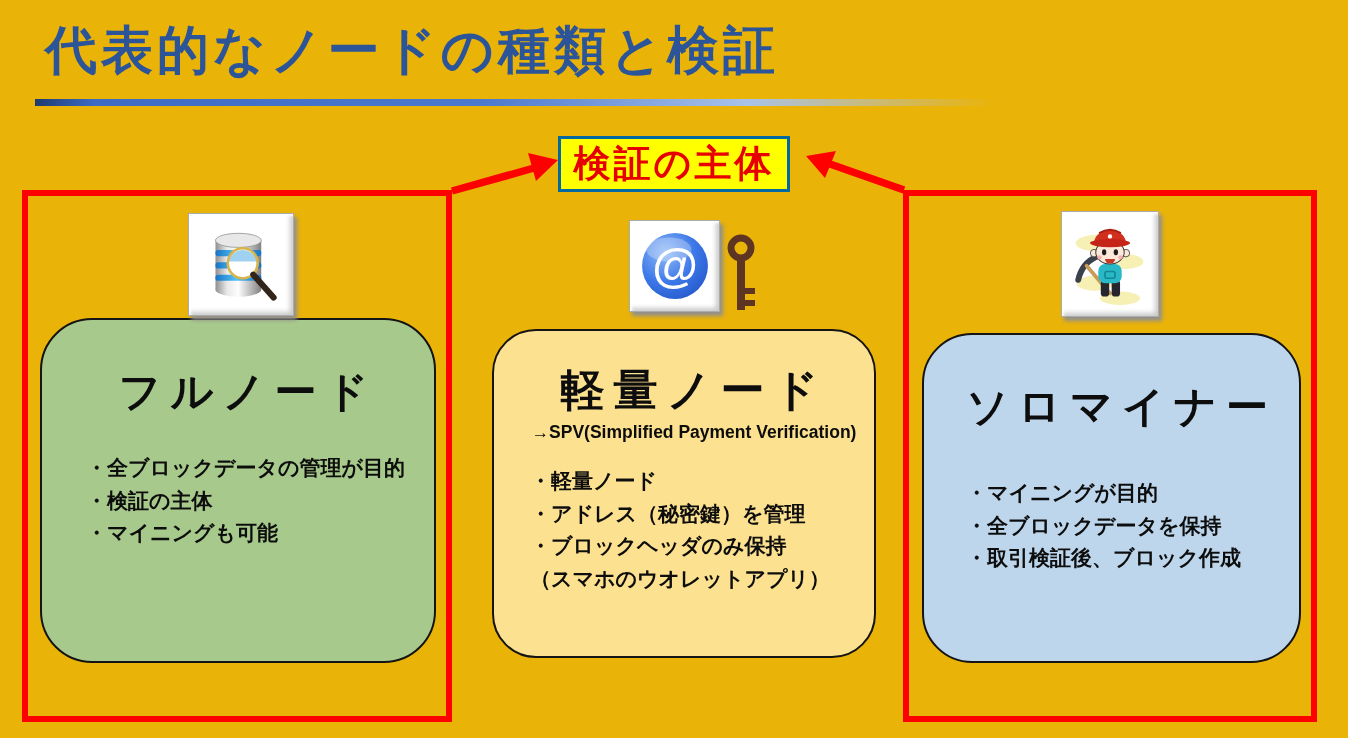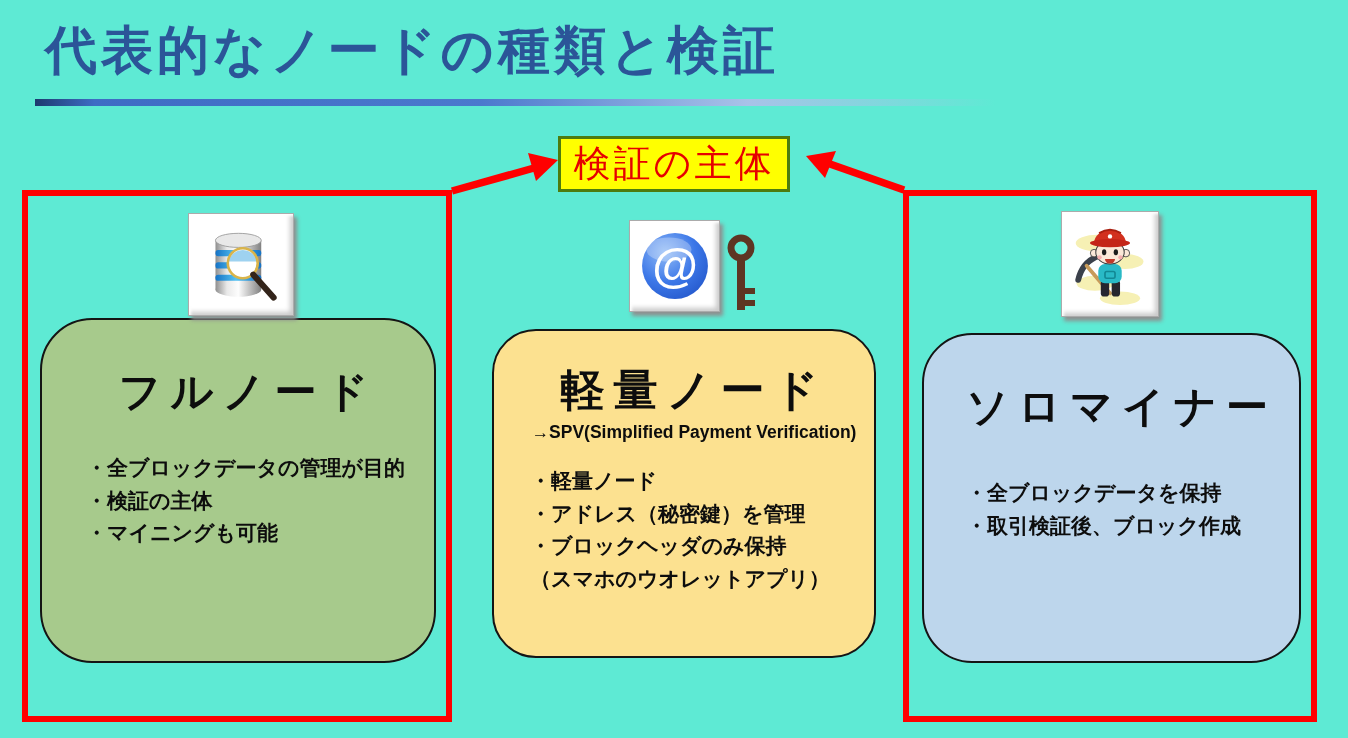--- a/index.html
+++ b/index.html
@@ -1,34 +1,34 @@
 <!DOCTYPE html>
 <html><head>
 <meta charset="utf-8">
 <style>
   html,body{margin:0;padding:0;background:#fff;}
   .slide{
-    position:relative;width:1348px;height:738px;background:#5eead4;overflow:hidden;
+    position:relative;width:1348px;height:738px;background:#eab308;overflow:hidden;
     font-family:"Liberation Sans","DejaVu Sans",sans-serif;
   }
   
   .page-title{
     position:absolute;left:45px;top:16px;
     font-size:52px;font-weight:bold;color:#2B5598;letter-spacing:4px;white-space:nowrap;
   }
   .title-rule{
     position:absolute;left:35px;top:99px;width:990px;height:7px;
     background:linear-gradient(90deg,#1C3A6E 0%,#3E6CC4 6%,#4B79CD 45%,#A9C2E8 72%,rgba(255,255,255,0) 97%);
   }
   
   .badge{
     position:absolute;left:558px;top:136px;width:232px;height:56px;box-sizing:border-box;
-    background:#FFFF00;border:3px solid #4d7c0f;color:#E60000;
+    background:#FFFF00;border:3px solid #0369a1;color:#E60000;
     display:flex;align-items:center;justify-content:center;
-    font-size:37px;font-weight:normal;letter-spacing:3px;z-index:6;white-space:nowrap;
+    font-size:37px;font-weight:bold;letter-spacing:3px;z-index:6;white-space:nowrap;
   }
   
   .frame{position:absolute;border:6px solid #FF0000;box-sizing:border-box;z-index:1;}
   .frame.left{left:22px;top:190px;width:430px;height:532px;}
   .frame.right{left:903px;top:190px;width:414px;height:532px;}
   
   .arrows{position:absolute;left:0;top:0;z-index:5;pointer-events:none;}
   
   .icon-btn{
     position:absolute;background:#fff;border:1px solid #ababab;z-index:3;
@@ -180,18 +180,19 @@
       <path d="M31,30 a19,16 0 0 1 38,0 z" fill="#D2301E"></path>
       <path d="M37,18 q13,-8 26,0" fill="none" stroke="#A91F10" stroke-width="2.5"></path>
       <ellipse cx="50" cy="30" rx="24" ry="5" fill="#C42518"></ellipse>
       <circle cx="50" cy="22" r="2.6" fill="#ffffff"></circle>
     </svg>
   </div>
 
   <div class="card blue">
     <div class="card-title">ソロマイナー</div>
     <div class="bullets">
+      <div>・マイニングが目的</div>
       <div>・全ブロックデータを保持</div>
       <div>・取引検証後、ブロック作成</div>
     </div>
   </div>
 
 </div>
 
 </body></html>

